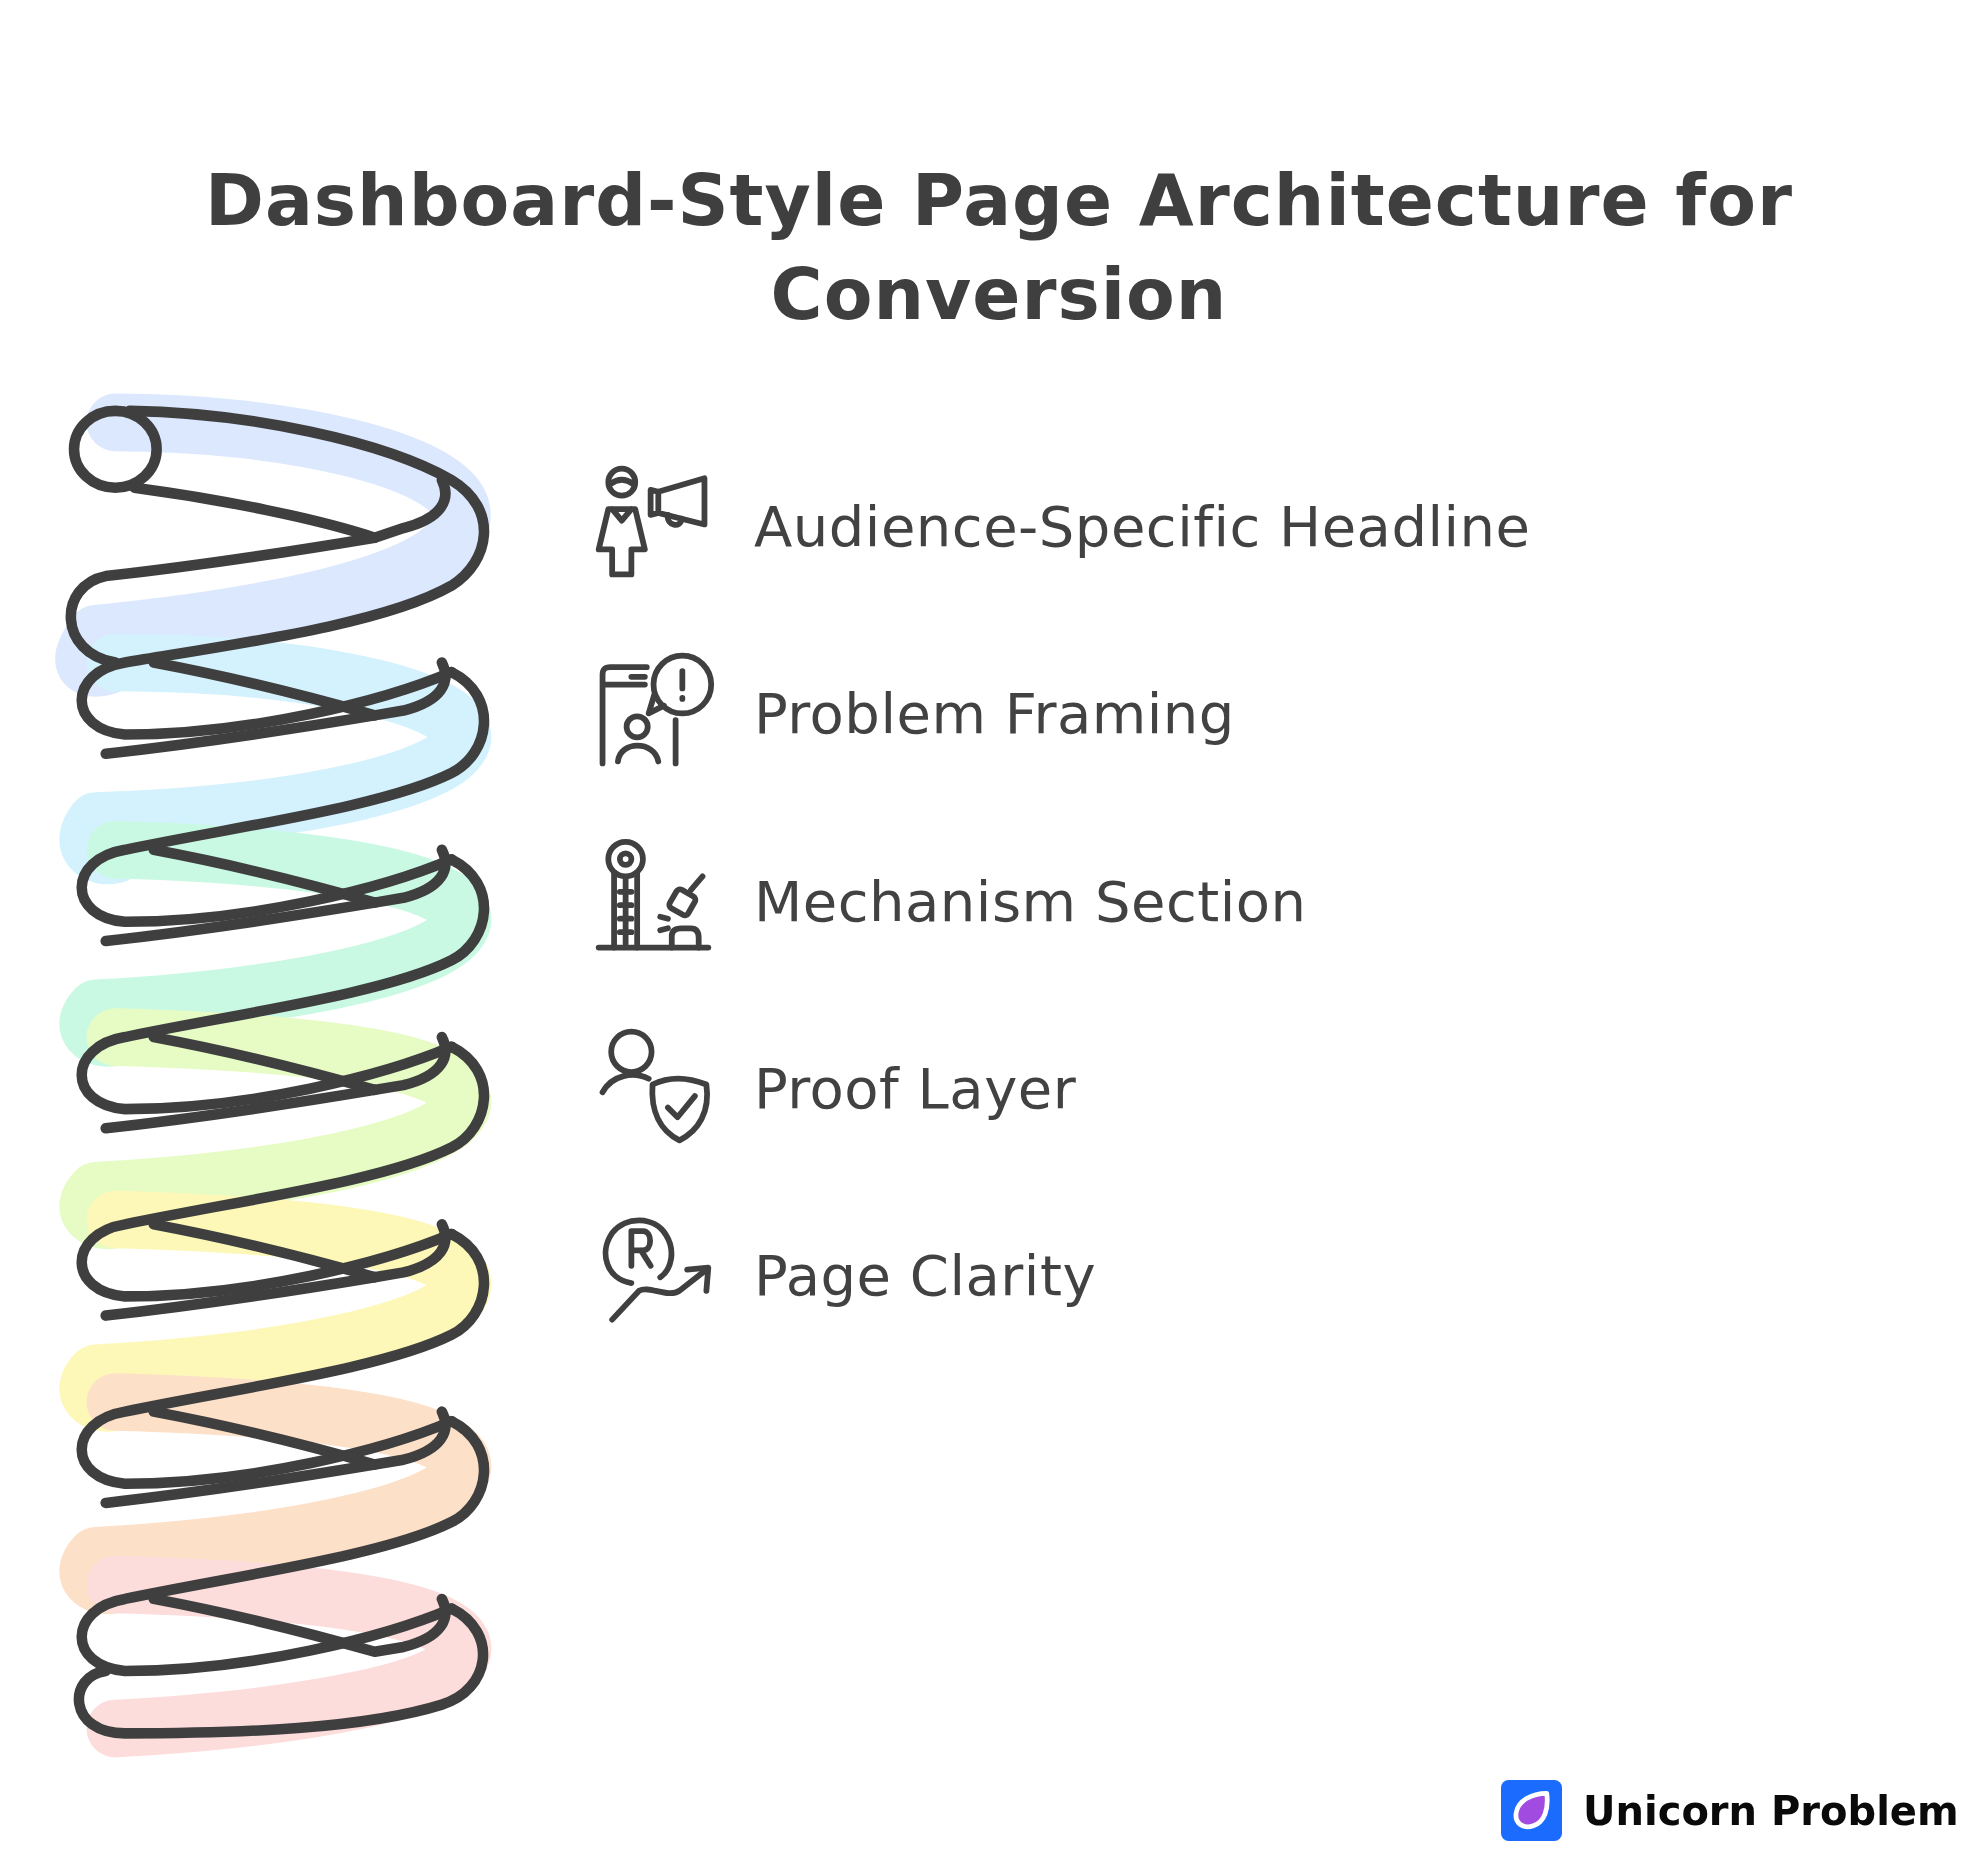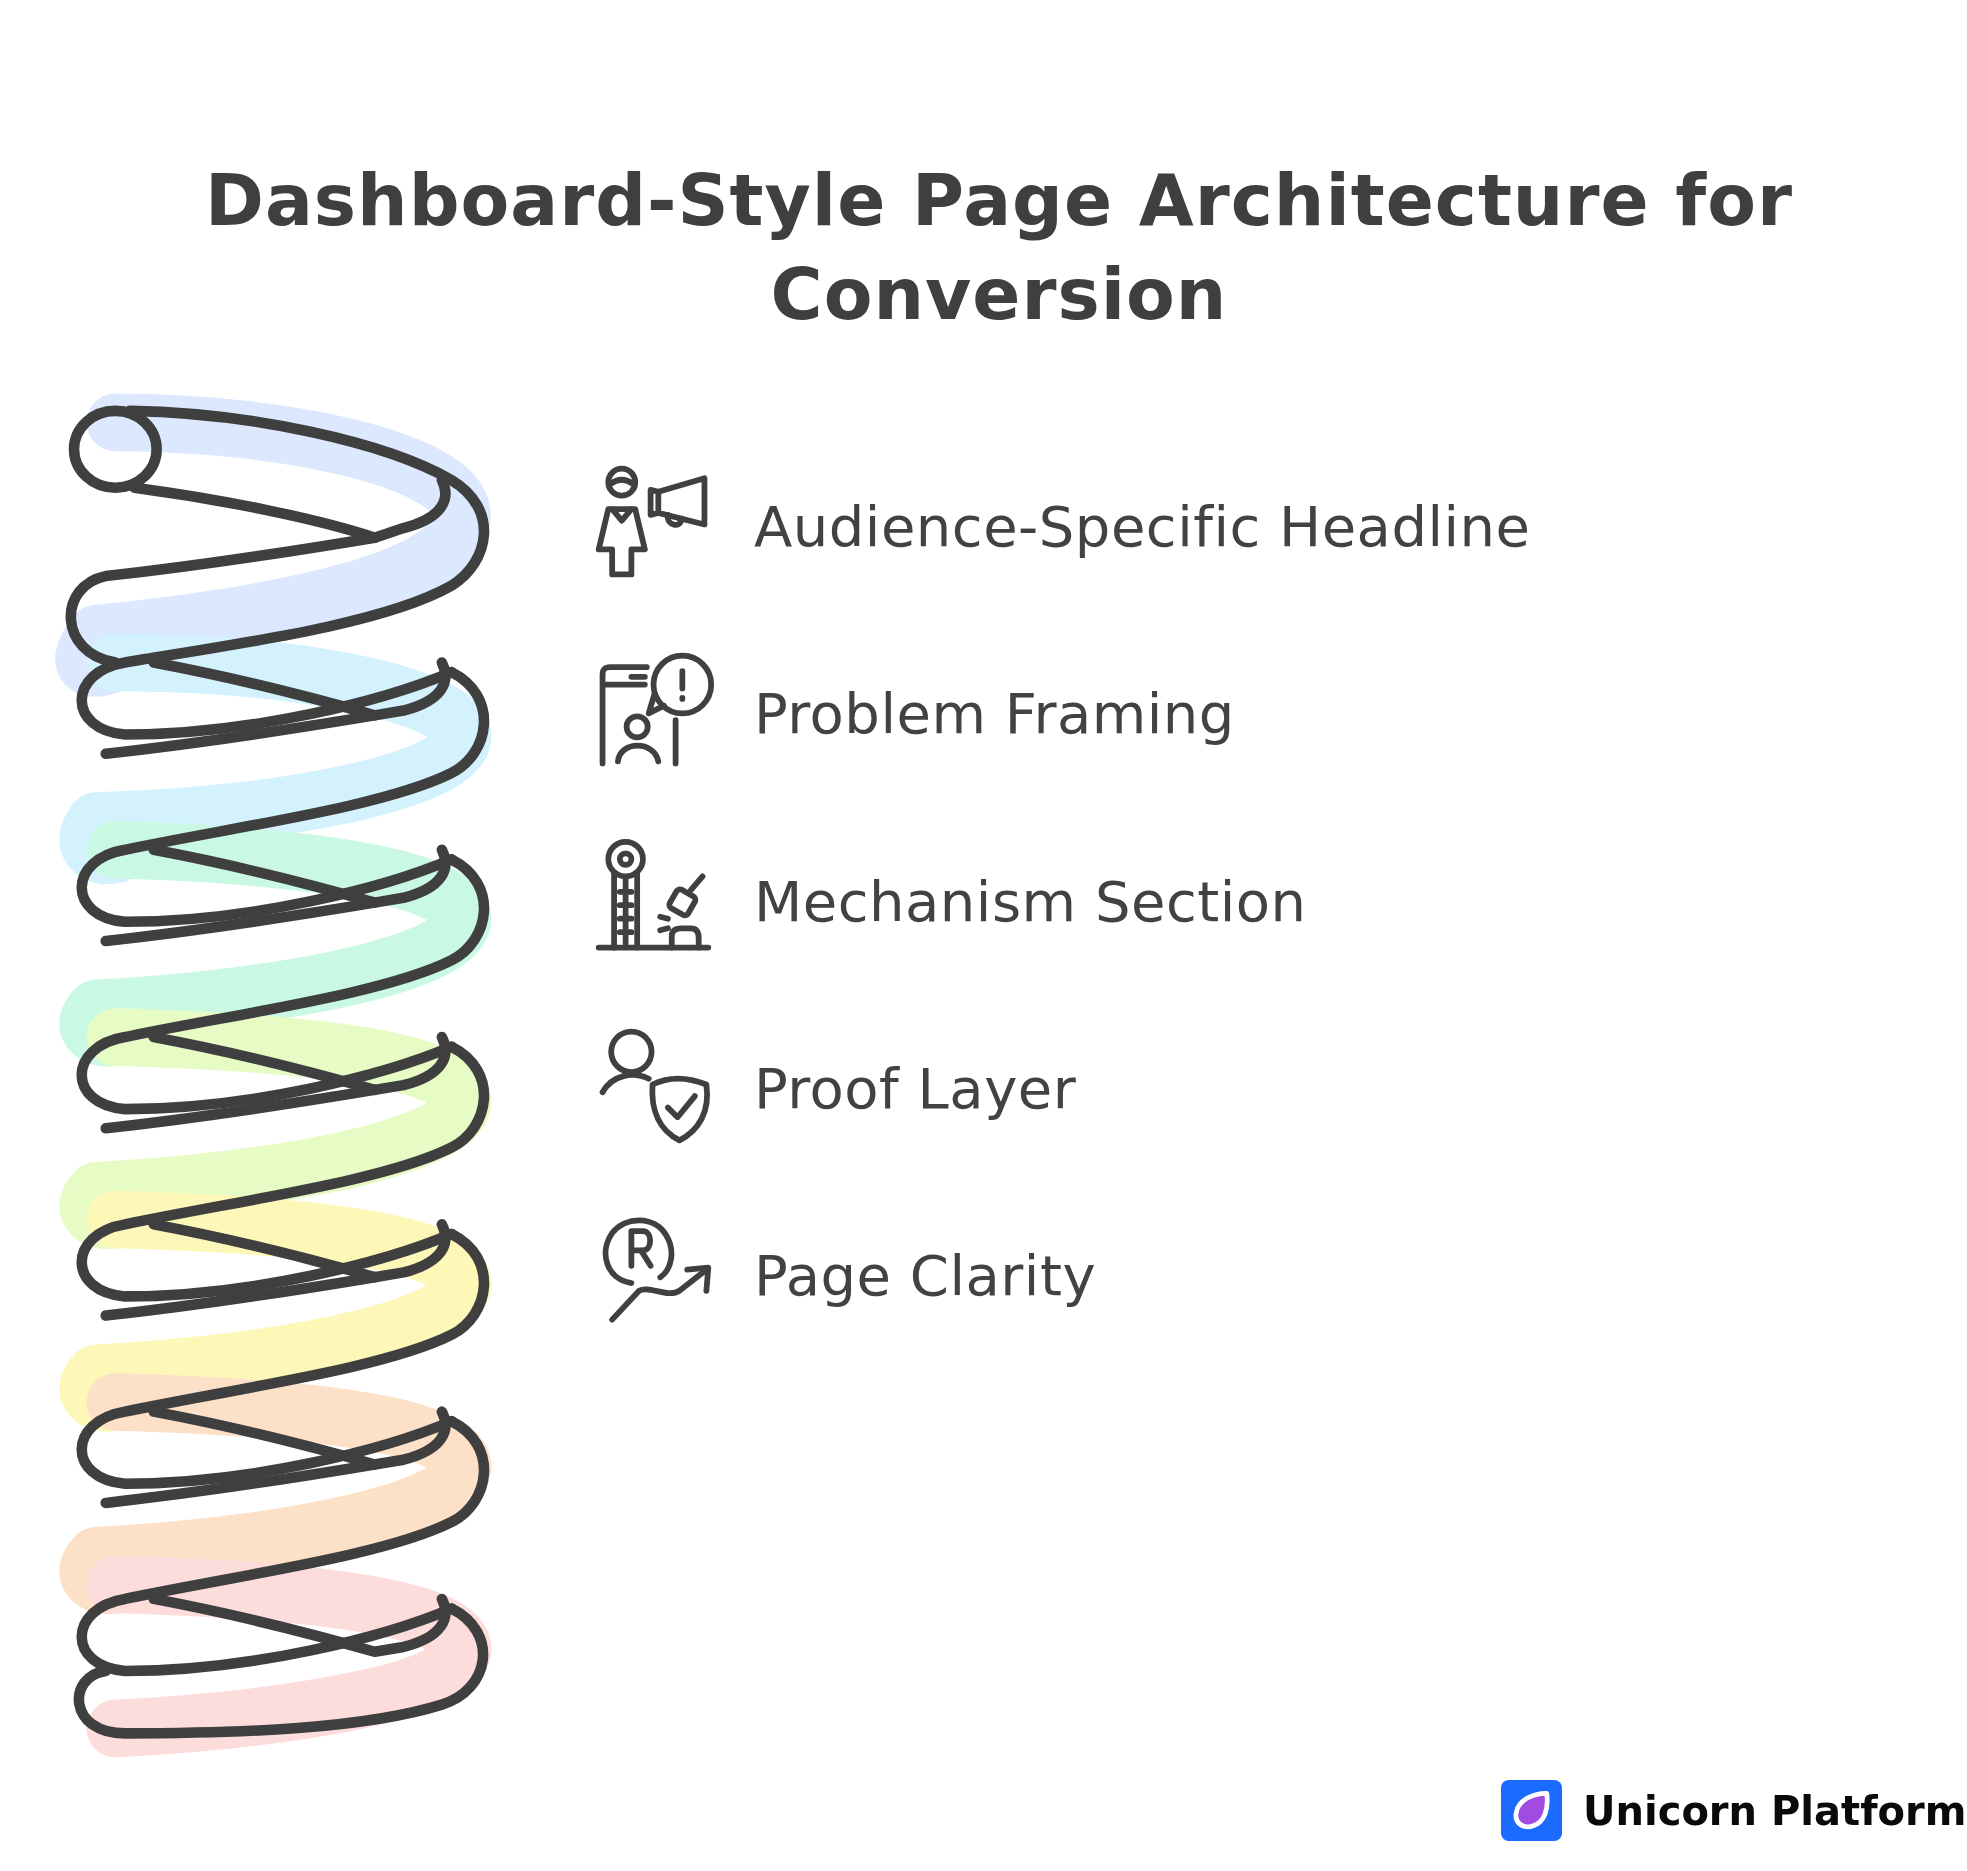--- a/index.html
+++ b/index.html
@@ -131,15 +131,15 @@
 
 
 </div>
 
 <div class="brand">
   <div class="logo">
     <svg width="61" height="61" viewBox="0 0 64 64">
       <path d="M48 14 C 50 30, 46 44, 34 48 C 22 52, 14 44, 16 34 C 18 22, 32 14, 48 14 Z" fill="#a24be0" stroke="#ffffff" stroke-width="5" stroke-linejoin="round"></path>
     </svg>
   </div>
-  <div class="name">Unicorn Platform</div>
+  <div class="name">Unicorn Problem</div>
 </div>
 
 
 </body></html>

